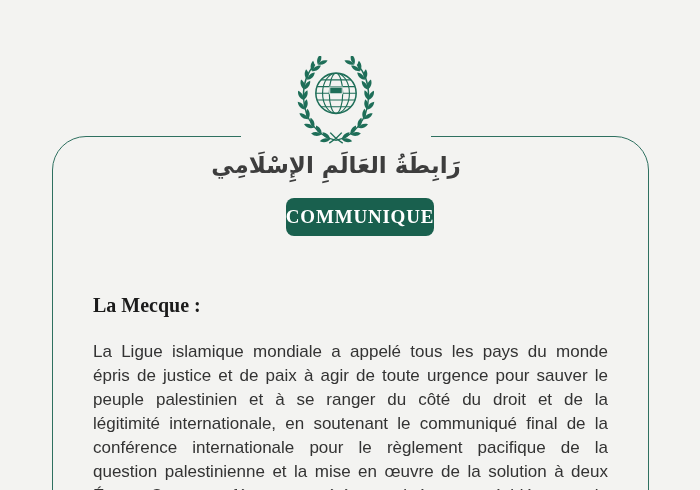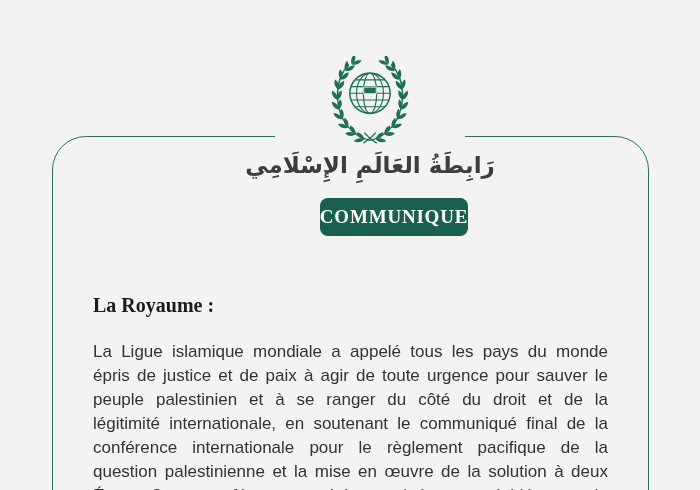--- a/index.html
+++ b/index.html
@@ -7,21 +7,21 @@
     width:700px;height:490px;overflow:hidden;position:relative;
     background:#f3f3f1;
     font-family:"Liberation Sans", sans-serif;
   }
   .card{
     position:absolute;left:52px;top:136px;width:595px;height:420px;
     border:1.6px solid #2e7060;border-radius:34px;
     background:transparent;
   }
   .header{
-    position:absolute;left:370px;top:56px;transform:translateX(-50%);
+    position:absolute;left:336px;top:56px;transform:translateX(-50%);
     width:190px;background:#f3f3f1;
     display:flex;flex-direction:column;align-items:center;
   }
   .emblem{width:96px;height:88px;display:block;}
   .arabic{
     font-family:"DejaVu Sans", sans-serif;
     font-size:23px;font-weight:bold;color:#3d3d3d;
     white-space:nowrap;line-height:40px;margin-top:1px;
     direction:rtl;
   }
@@ -108,17 +108,17 @@
       </g>
     </svg>
 
     <div class="arabic" dir="rtl" lang="ar">رَابِطَةُ العَالَمِ الإِسْلَامِي</div>
 
 
     <div class="banner">COMMUNIQUE</div>
   </div>
 
   <div class="content">
-    <h2 class="dateline">La Royaume :</h2>
+    <h2 class="dateline">La Mecque :</h2>
     <p class="bodytext">La Ligue islamique mondiale a appelé tous les pays du monde épris de justice et de paix à agir de toute urgence pour sauver le peuple palestinien et à se ranger du côté du droit et de la légitimité internationale, en soutenant le communiqué final de la conférence internationale pour le règlement pacifique de la question palestinienne et la mise en œuvre de la solution à deux États. Cette conférence a été parrainée et présidée par le Royaume</p>
   </div>
 
 </div>
 
 </body></html>

